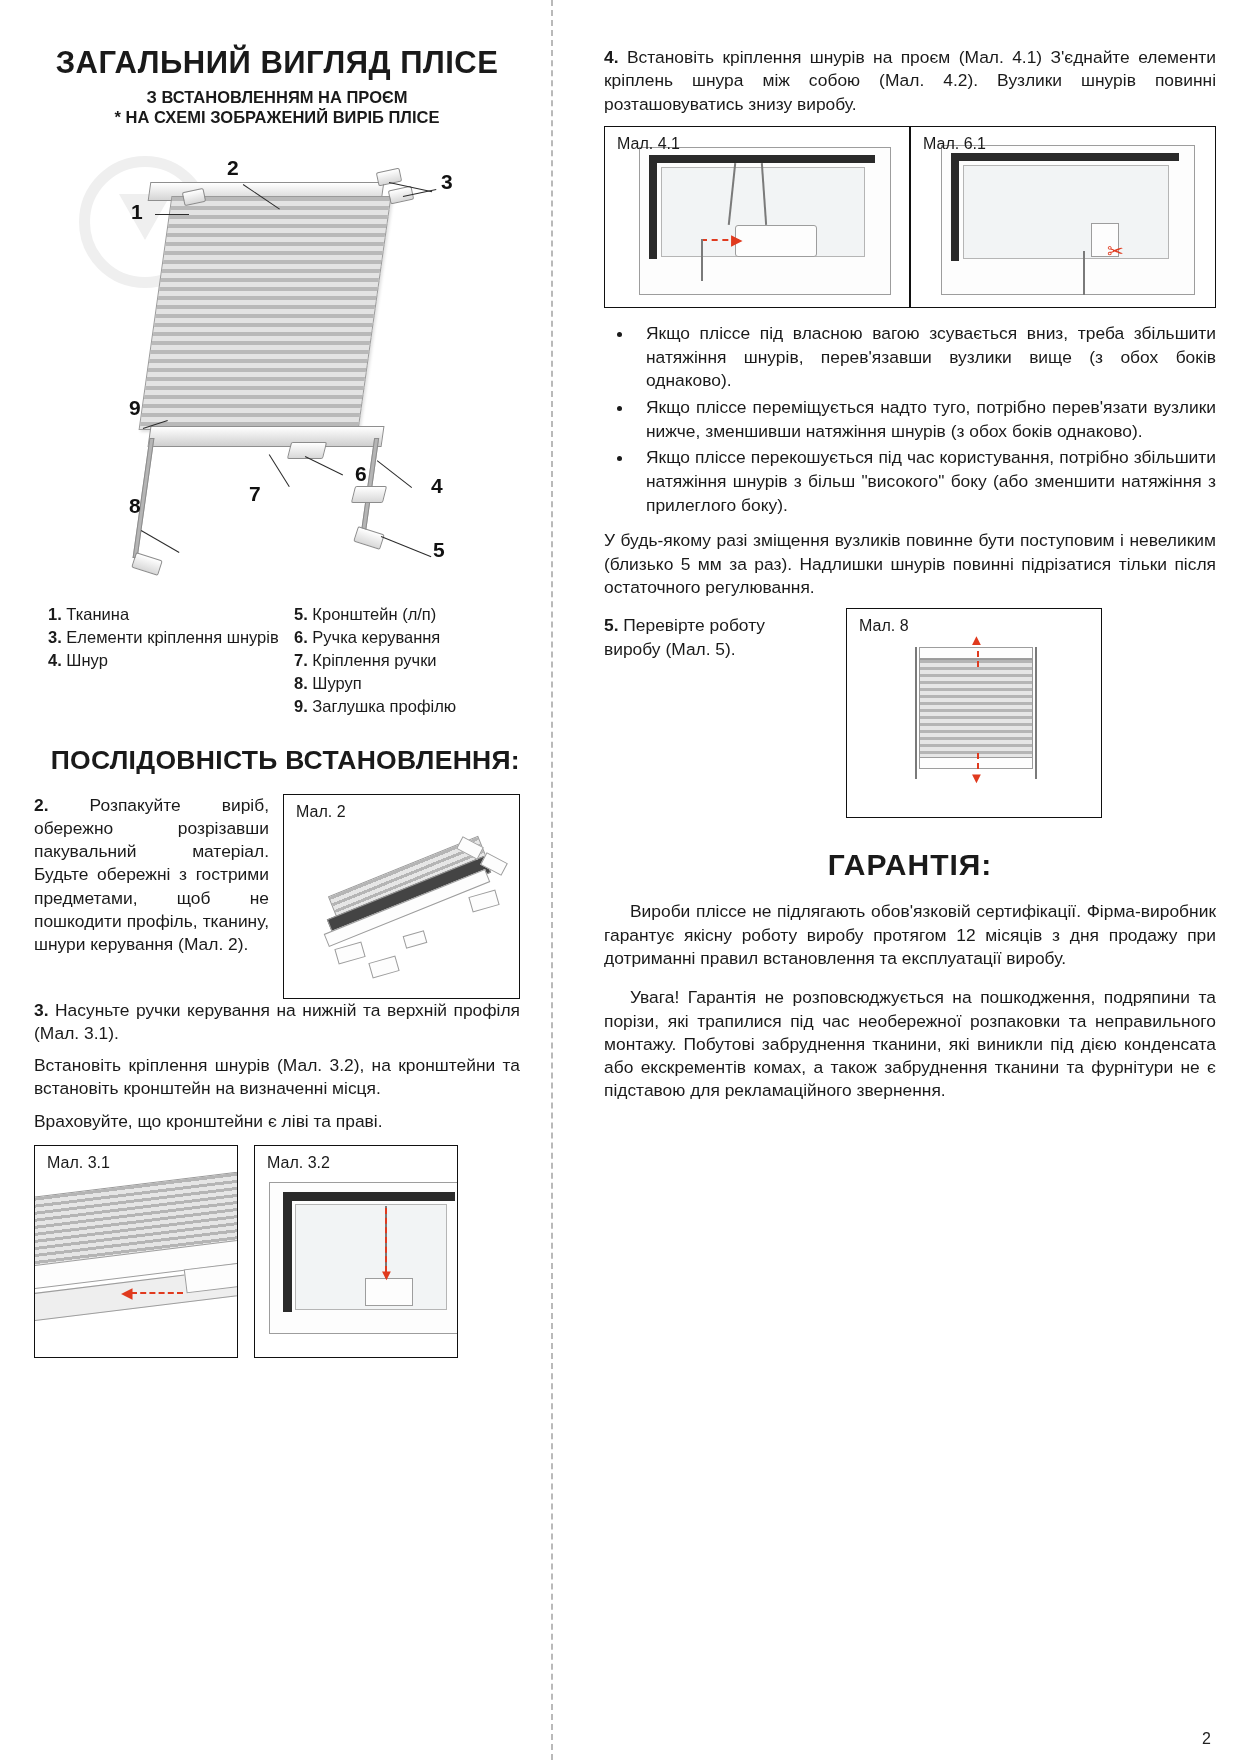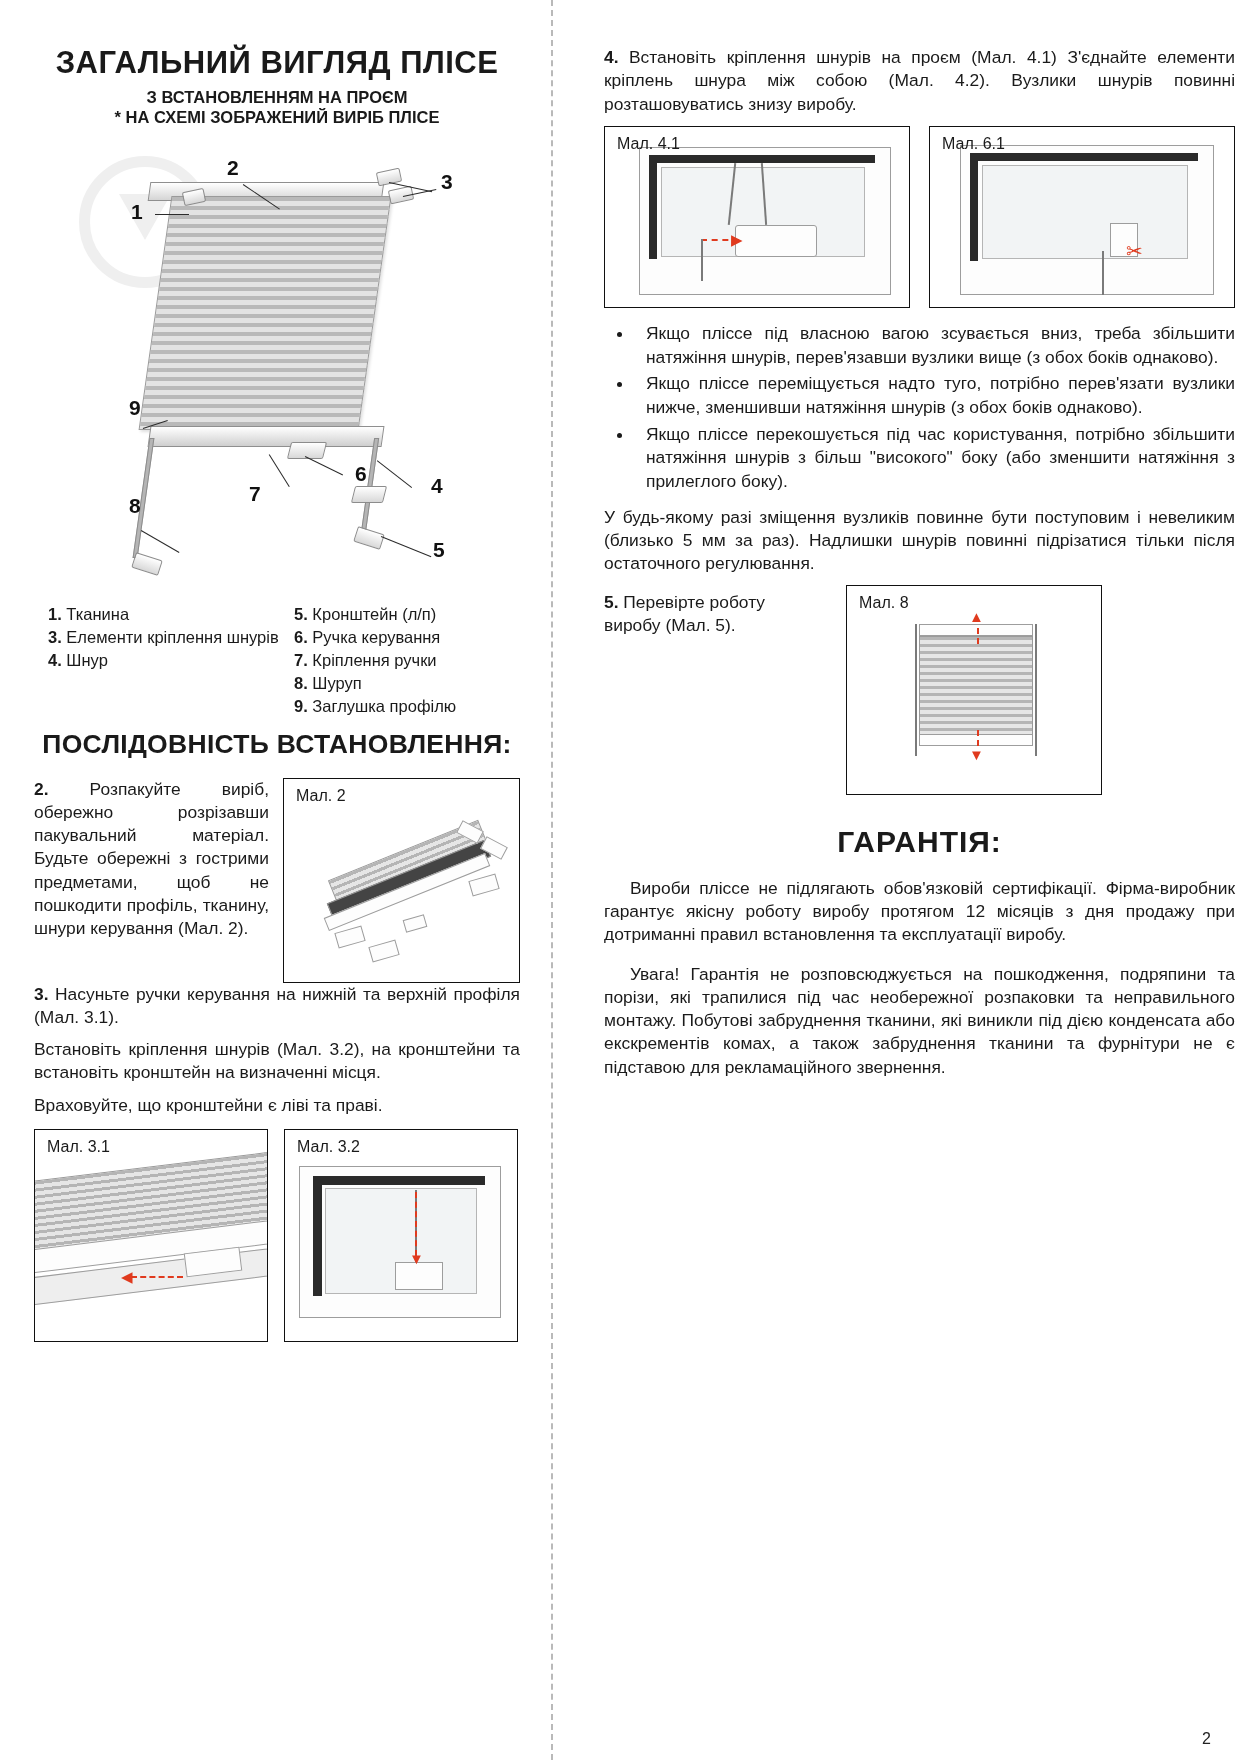--- a/index.html
+++ b/index.html
@@ -54,22 +54,22 @@
   .subtitle {
     text-align: center;
     font-size: 16.5px;
     font-weight: bold;
     line-height: 1.25;
     margin: 6px 0 10px 0;
   }
   h2.section-title2 {
     font-size: 26.5px;
     font-weight: bold;
-    text-align: center;
-    margin: 10px 0 18px 0;
+    text-align: right;
+    margin: 26px 0 18px 0;
     letter-spacing: 0.3px;
   }
   h2.warranty-title {
     font-size: 30px;
     font-weight: bold;
     text-align: center;
     margin: 30px 0 18px 0;
     letter-spacing: 1px;
   }
 
@@ -217,26 +217,26 @@
   }
   .fig2-text { width: 248px; }
   .fig-2 { width: 250px; height: 205px; }
 
   
   .fig-row {
     display: flex;
     gap: 16px;
     margin-top: 12px;
   }
-  .fig-31, .fig-32 { width: 234px; height: 213px; }
+  .fig-31, .fig-32 { width: 204px; height: 213px; }
 
   
   .fig-row-4 {
     display: flex;
-    gap: 19px;
+    gap: 0;
     margin: 10px 0 14px 0;
     border-radius: 23px;
   }
   .fig-41, .fig-42 { width: 306px; height: 182px; }
 
   
   .fig-5 { width: 256px; height: 210px; }
   .fig5-row { display: flex; gap: 20px; align-items: flex-start; margin-top: 6px;}
   .fig5-text { width: 222px; font-size: 17.4px; line-height: 1.34; padding-top: 6px;}
 

